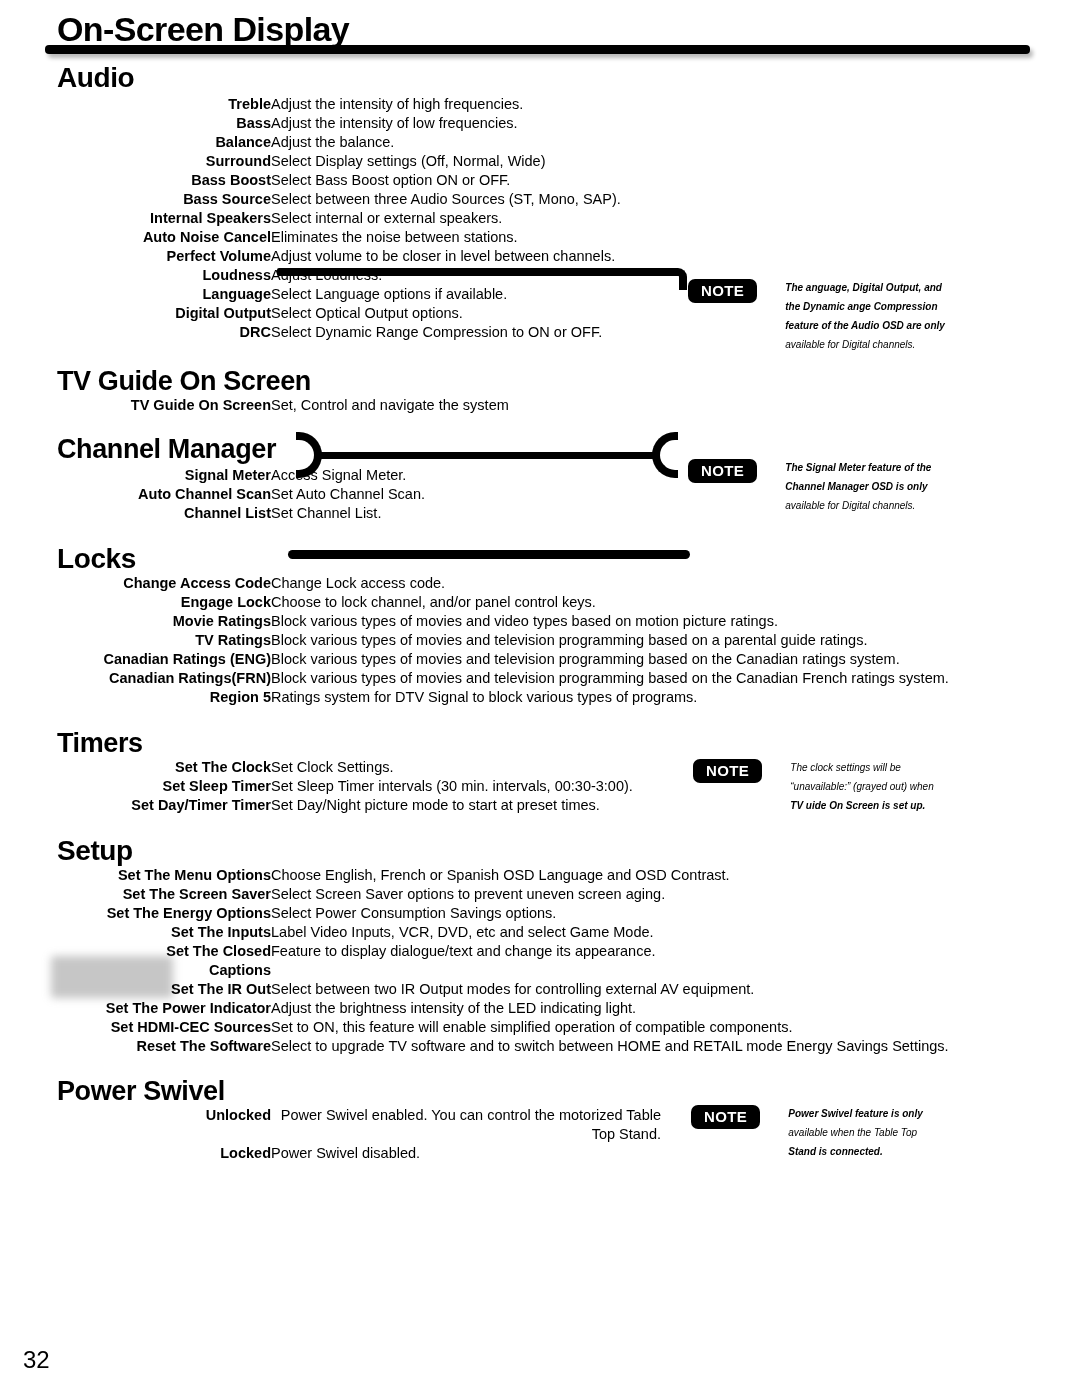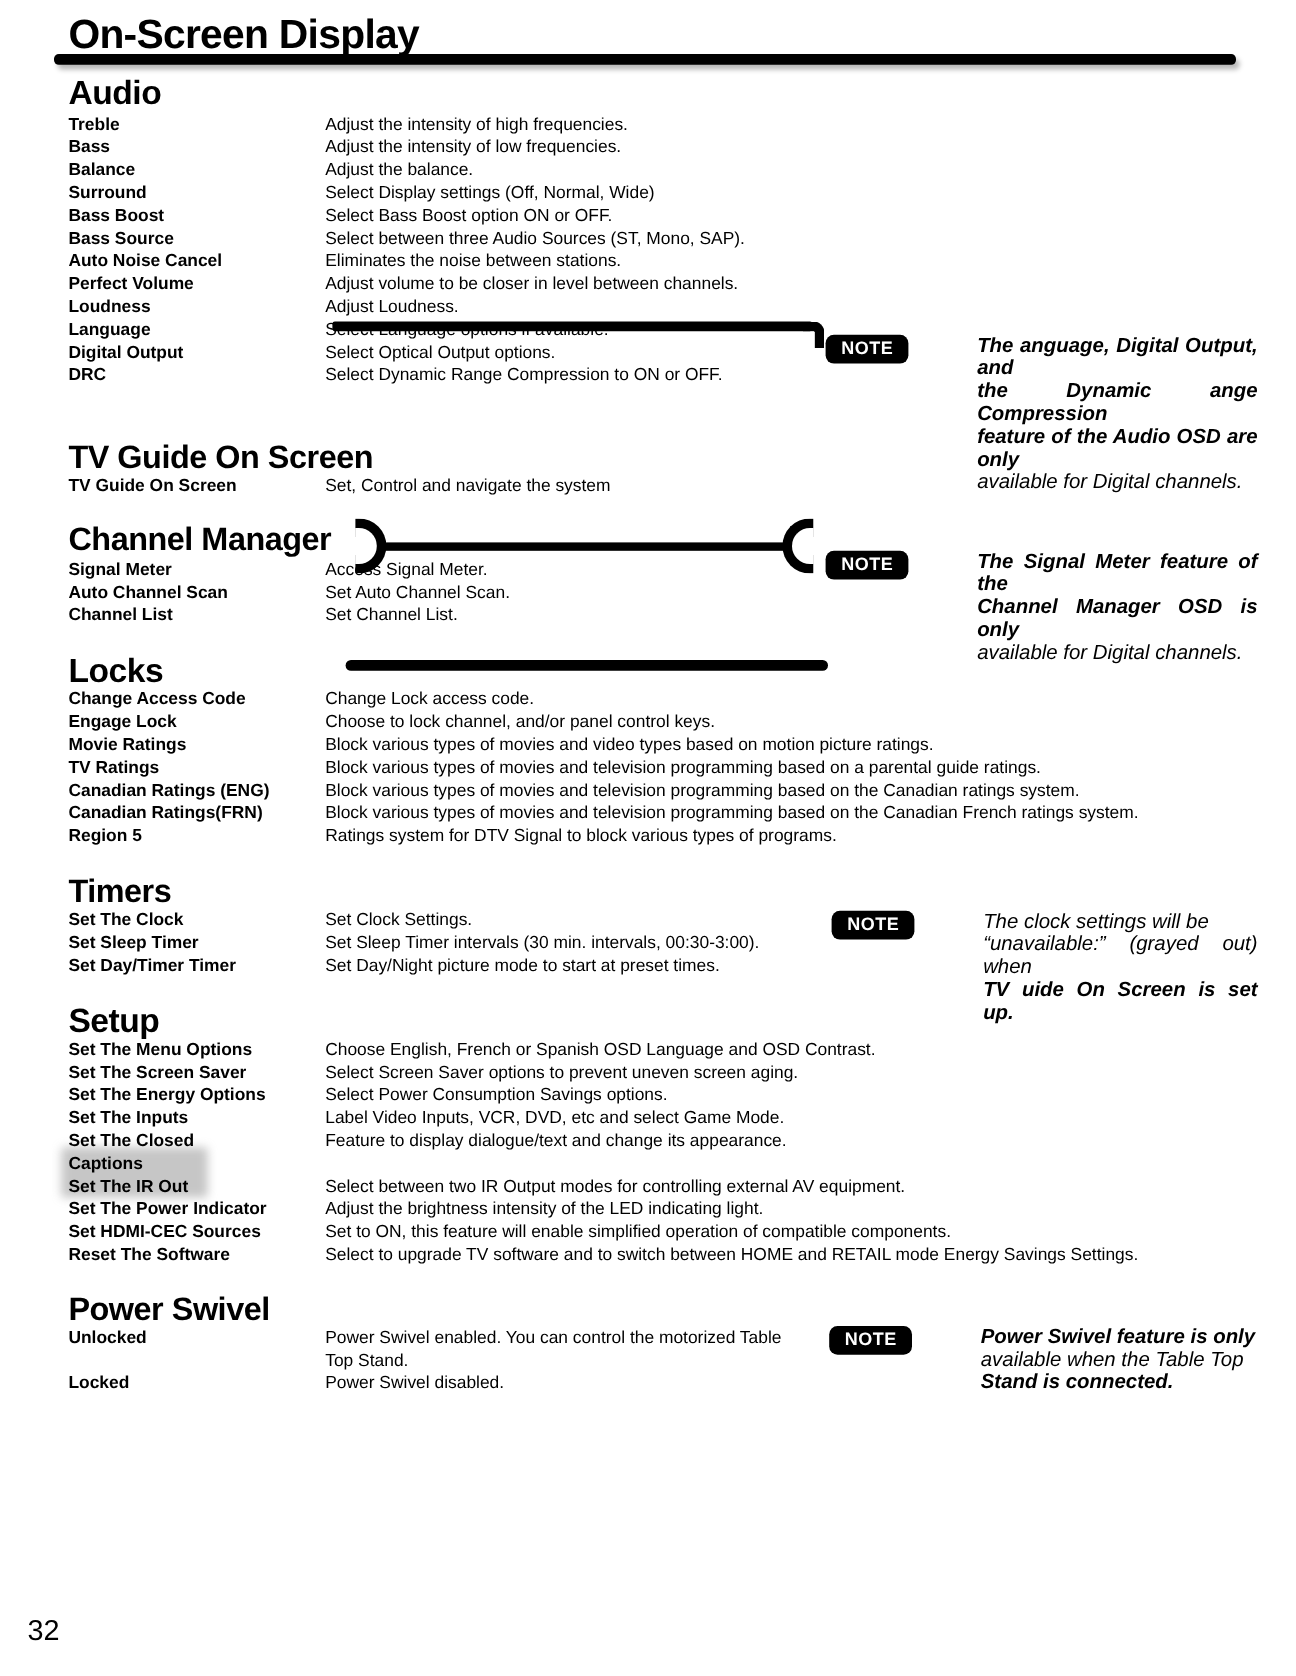--- a/index.html
+++ b/index.html
@@ -63,20 +63,21 @@
 
   
   .rows {
     position: absolute;
     left: 57px;
   }
   .row {
     display: flex;
     align-items: flex-start;
     height: 19px;
+    text-align: right;
   }
   .row .label {
     width: 214px;
     flex: 0 0 214px;
     font-size: 14.5px;
     font-weight: bold;
     line-height: 19px;
     white-space: nowrap;
   }
   .row .desc {
@@ -94,37 +95,36 @@
   .rows-locks   { top: 574px; }
   .rows-timers  { top: 758px; }
   .rows-setup   { top: 866px; }
   .rows-swivel  { top: 1106px; }
 
   
   .note {
     position: absolute;
     display: flex;
     align-items: flex-start;
-    gap: 44px;
   }
   .note-badge {
     flex: 0 0 auto;
     background: #000000;
     color: #ffffff;
     font-size: 15px;
     font-weight: bold;
     letter-spacing: 0.4px;
     padding: 4px 13px 5px 13px;
     border-radius: 7px;
     line-height: 1.0;
     margin-top: 1px;
   }
   .note-text {
-    margin-left: 13px;
-    font-size: 17px;
+    margin-left: 28px;
+    font-size: 10px;
     font-style: italic;
     line-height: 19px;
   }
   .note-text .b { font-weight: bold; }
   .note-just { text-align: justify; }
   .note-just > span { display: block; }
 
   .note-audio   { left: 688px; top: 278px; width: 360px; }
   .note-chanmgr { left: 688px; top: 458px; width: 360px; }
   .note-timers  { left: 693px; top: 758px; width: 355px; }
@@ -239,20 +239,24 @@
       </div>
     <div class="row">
         <span class="label">Bass Boost</span>
         <span class="desc">Select Bass Boost option ON or OFF.</span>
       </div>
     <div class="row">
         <span class="label">Bass Source</span>
         <span class="desc">Select between three Audio Sources (ST, Mono, SAP).</span>
       </div>
     <div class="row">
+        <span class="label">Internal Speakers</span>
+        <span class="desc">Select internal or external speakers.</span>
+      </div>
+    <div class="row">
         <span class="label">Auto Noise Cancel</span>
         <span class="desc">Eliminates the noise between stations.</span>
       </div>
     <div class="row">
         <span class="label">Perfect Volume</span>
         <span class="desc">Adjust volume to be closer in level between channels.</span>
       </div>
     <div class="row">
         <span class="label">Loudness</span>
         <span class="desc">Adjust Loudness.</span>

